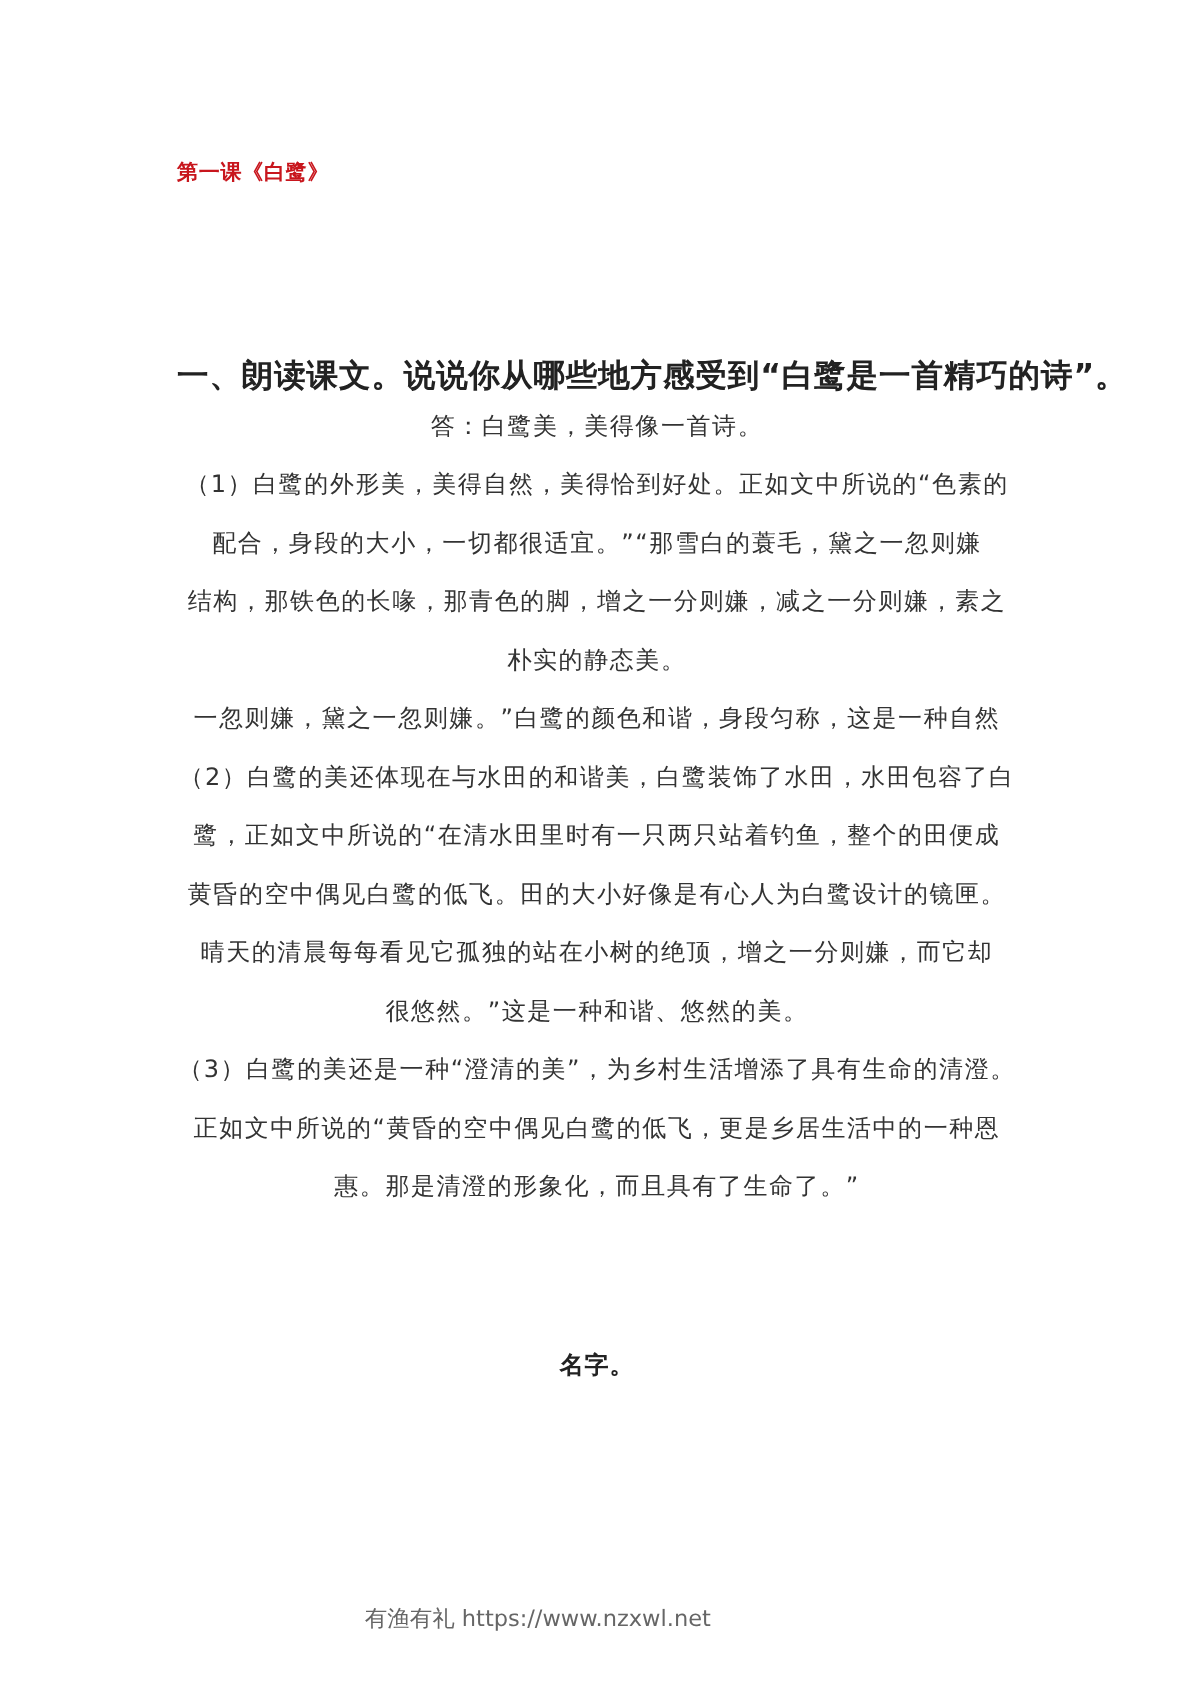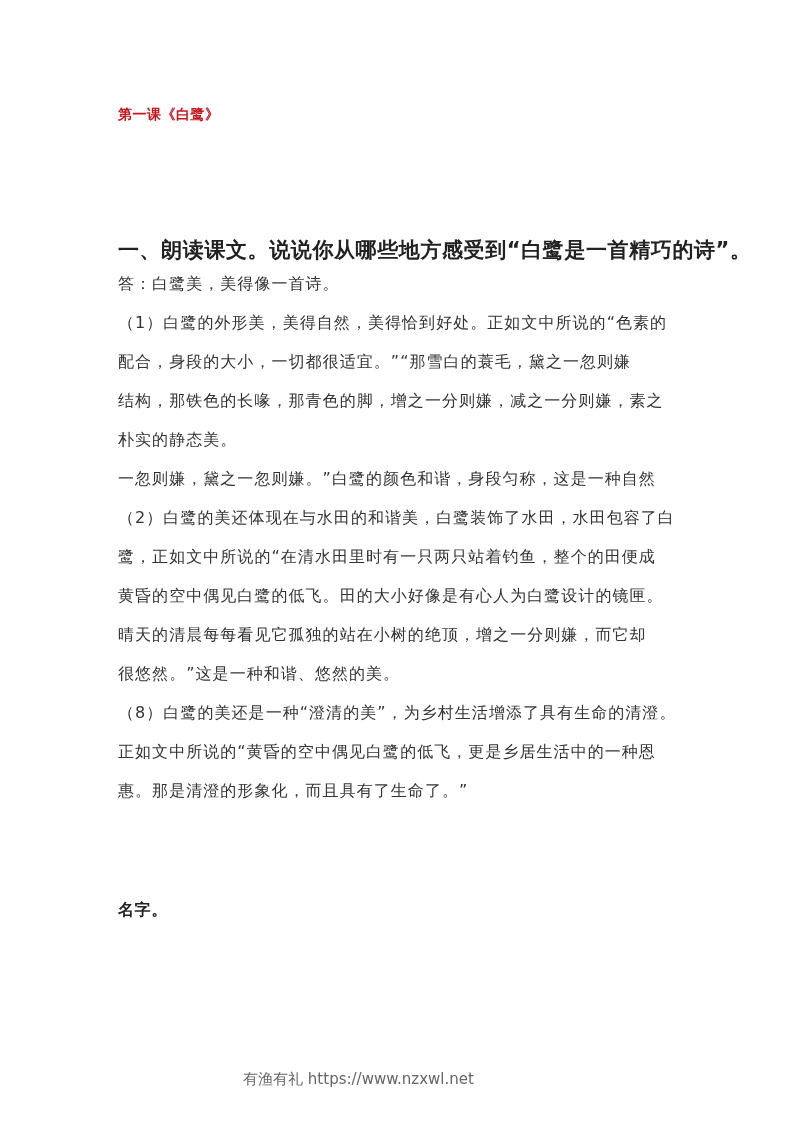--- a/index.html
+++ b/index.html
@@ -16,21 +16,21 @@
     }
     .q1 {
       position: absolute; top: 189px; left: 0;
       font-size: 21px; font-weight: bold; white-space: nowrap; letter-spacing: 0.6px; margin-top: 47px;
     }
     .answer {
       position: absolute; top: 272px; left: 0; width: 560px;
     }
     .line {
       height: 39px; line-height: 24px; font-size: 16px; white-space: nowrap;
-      letter-spacing: 1.05px; color: #333333;
+      letter-spacing: 1.05px; color: #333333; text-align: center;
     }
     .q2 {
       position: absolute; top: 898px; left: 0; width: 560px;
     }
     .q2 .line { font-weight: bold; color: #222222; letter-spacing: 0.6px; height: 40px; }
     .footer {
       position: absolute; top: 1070px; left: 0; width: 717px; text-align: center;
       font-size: 15px; color: #666666;
     }
   </style>
@@ -46,21 +46,21 @@
     <div class="line">（1）白鹭的外形美，美得自然，美得恰到好处。正如文中所说的“色素的</div>
     <div class="line">配合，身段的大小，一切都很适宜。”“那雪白的蓑毛，黛之一忽则嫌</div>
     <div class="line">结构，那铁色的长喙，那青色的脚，增之一分则嫌，减之一分则嫌，素之</div>
     <div class="line">朴实的静态美。</div>
     <div class="line">一忽则嫌，黛之一忽则嫌。”白鹭的颜色和谐，身段匀称，这是一种自然</div>
     <div class="line">（2）白鹭的美还体现在与水田的和谐美，白鹭装饰了水田，水田包容了白</div>
     <div class="line">鹭，正如文中所说的“在清水田里时有一只两只站着钓鱼，整个的田便成</div>
     <div class="line">黄昏的空中偶见白鹭的低飞。田的大小好像是有心人为白鹭设计的镜匣。</div>
     <div class="line">晴天的清晨每每看见它孤独的站在小树的绝顶，增之一分则嫌，而它却</div>
     <div class="line">很悠然。”这是一种和谐、悠然的美。</div>
-    <div class="line">（8）白鹭的美还是一种“澄清的美”，为乡村生活增添了具有生命的清澄。</div>
+    <div class="line">（3）白鹭的美还是一种“澄清的美”，为乡村生活增添了具有生命的清澄。</div>
     <div class="line">正如文中所说的“黄昏的空中偶见白鹭的低飞，更是乡居生活中的一种恩</div>
     <div class="line">惠。那是清澄的形象化，而且具有了生命了。”</div>
   </div>
 
   <div class="q2">
     <div class="line">名字。</div>
   </div>
 </div>
 
 <div class="footer">有渔有礼 https://www.nzxwl.net</div>

